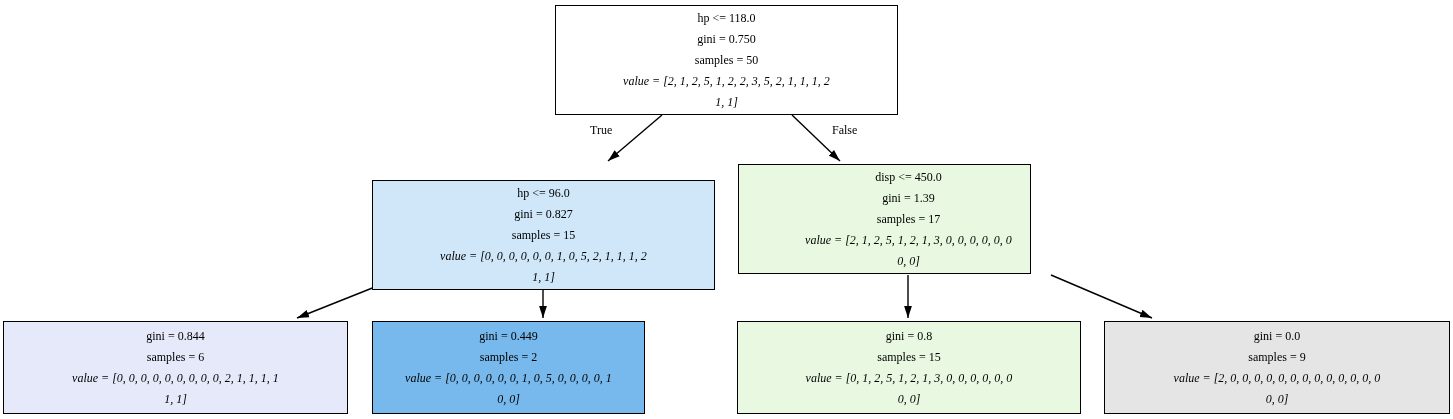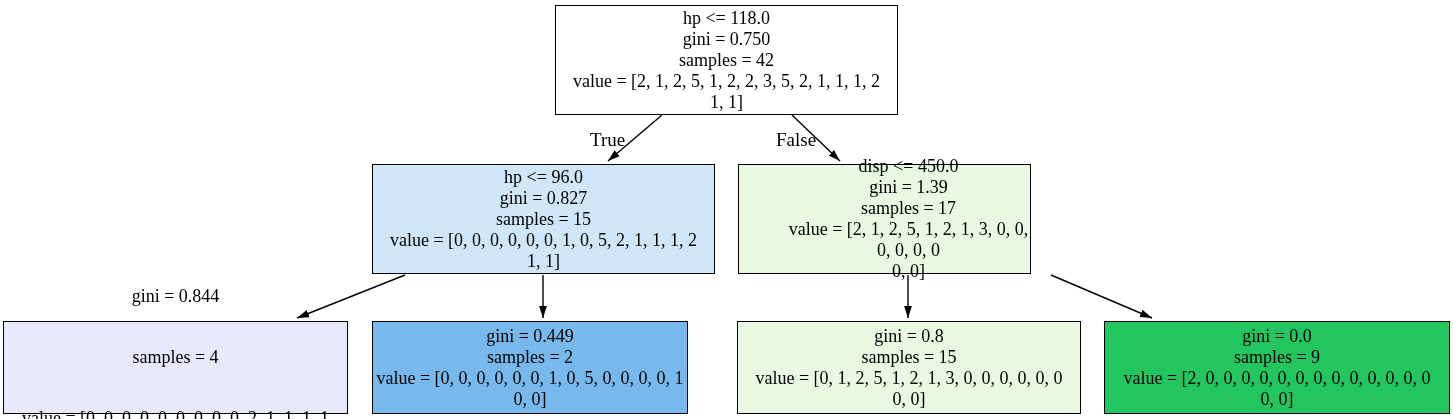--- a/index.html
+++ b/index.html
@@ -30,43 +30,42 @@
   }
   .node {
     position: absolute;
     box-sizing: border-box;
     border: 1.5px solid #000000;
     display: flex;
     flex-direction: column;
     align-items: center;
     justify-content: center;
     text-align: center;
-    font-size: 18px;
+    font-size: 12px;
     line-height: 21px;
     background: #ffffff;
   }
   .node .line { white-space: pre; }
-  .node .val  { white-space: pre-line; }
+  .node .val  { white-space: pre-line; font-style: italic; }
 
   .node-root     { left: 555px; top: 5px;   width: 343px; height: 110px; }
-  .node-left     { left: 372px; top: 164px; width: 343px; height: 110px; }
+  .node-left     { left: 372px; top: 180px; width: 343px; height: 110px; }
   .node-right    { left: 738px; top: 164px; width: 293px; height: 110px; padding-left: 48px; }
   .node-leaf1    { left: 3px;   top: 321px; width: 345px; height: 93px; }
-  .node-leaf2    { left: 372px; top: 321px; width: 316px; height: 93px; }
+  .node-leaf2    { left: 372px; top: 321px; width: 273px; height: 93px; }
   .node-leaf3    { left: 737px; top: 321px; width: 344px; height: 93px; }
   .node-leaf4    { left: 1104px; top: 321px; width: 346px; height: 93px; }
 
   .edge-label {
     position: absolute;
-    font-size: 19px;
+    font-size: 12px;
     line-height: 18px;
-    margin-top: 10px;
   }
   .edge-label-true  { left: 590px; top: 121px; }
-  .edge-label-false { left: 776px; top: 121px; }
+  .edge-label-false { left: 832px; top: 121px; }
 </style>
 </head>
 <body>
 
 <div class="canvas">
 
   <svg class="edges-svg" viewBox="0 0 1453 419" xmlns="http://www.w3.org/2000/svg">
     <defs>
       <marker id="arrow" markerWidth="13" markerHeight="9" refX="12" refY="4.5" orient="auto" markerUnits="userSpaceOnUse">
         <path d="M0,0.6 L12,4.5 L0,8.4 z" fill="#000000"></path>
@@ -79,62 +78,62 @@
     <line x1="908" y1="275" x2="908" y2="318" marker-end="url(#arrow)"></line>
     <line x1="1051" y1="275" x2="1152" y2="318" marker-end="url(#arrow)"></line>
   </svg>
 
   <span class="edge-label edge-label-true">True</span>
   <span class="edge-label edge-label-false">False</span>
 
   <div class="node node-root" style="background-color: rgb(255, 255, 255);">
     <div class="line">hp &lt;= 118.0</div>
     <div class="line">gini = 0.750</div>
-    <div class="line">samples = 42</div>
+    <div class="line">samples = 50</div>
     <div class="val">value = [2, 1, 2, 5, 1, 2, 2, 3, 5, 2, 1, 1, 1, 2
 1, 1]</div>
   </div>
 
   <div class="node node-left" style="background-color: rgb(207, 231, 248);">
     <div class="line">hp &lt;= 96.0</div>
     <div class="line">gini = 0.827</div>
     <div class="line">samples = 15</div>
     <div class="val">value = [0, 0, 0, 0, 0, 0, 1, 0, 5, 2, 1, 1, 1, 2
 1, 1]</div>
   </div>
 
   <div class="node node-right" style="background-color: rgb(233, 248, 224);">
     <div class="line">disp &lt;= 450.0</div>
     <div class="line">gini = 1.39</div>
     <div class="line">samples = 17</div>
     <div class="val">value = [2, 1, 2, 5, 1, 2, 1, 3, 0, 0, 0, 0, 0, 0
 0, 0]</div>
   </div>
 
-  <div class="node node-leaf1" style="background-color: rgb(229, 233, 250); gap: 40px;">
+  <div class="node node-leaf1" style="background-color: rgb(229, 233, 250);">
     <div class="line">gini = 0.844</div>
-    <div class="line">samples = 4</div>
+    <div class="line">samples = 6</div>
     <div class="val">value = [0, 0, 0, 0, 0, 0, 0, 0, 0, 2, 1, 1, 1, 1
 1, 1]</div>
   </div>
 
   <div class="node node-leaf2" style="background-color: rgb(119, 185, 236);">
     <div class="line">gini = 0.449</div>
     <div class="line">samples = 2</div>
     <div class="val">value = [0, 0, 0, 0, 0, 0, 1, 0, 5, 0, 0, 0, 0, 1
 0, 0]</div>
   </div>
 
   <div class="node node-leaf3" style="background-color: rgb(233, 248, 224);">
     <div class="line">gini = 0.8</div>
     <div class="line">samples = 15</div>
     <div class="val">value = [0, 1, 2, 5, 1, 2, 1, 3, 0, 0, 0, 0, 0, 0
 0, 0]</div>
   </div>
 
-  <div class="node node-leaf4" style="background-color: #22c55e; text-align: center;">
+  <div class="node node-leaf4" style="background-color: #e5e5e5; text-align: center;">
     <div class="line">gini = 0.0</div>
     <div class="line">samples = 9</div>
     <div class="val">value = [2, 0, 0, 0, 0, 0, 0, 0, 0, 0, 0, 0, 0, 0
 0, 0]</div>
   </div>
 
 </div>
 
 </body></html>

